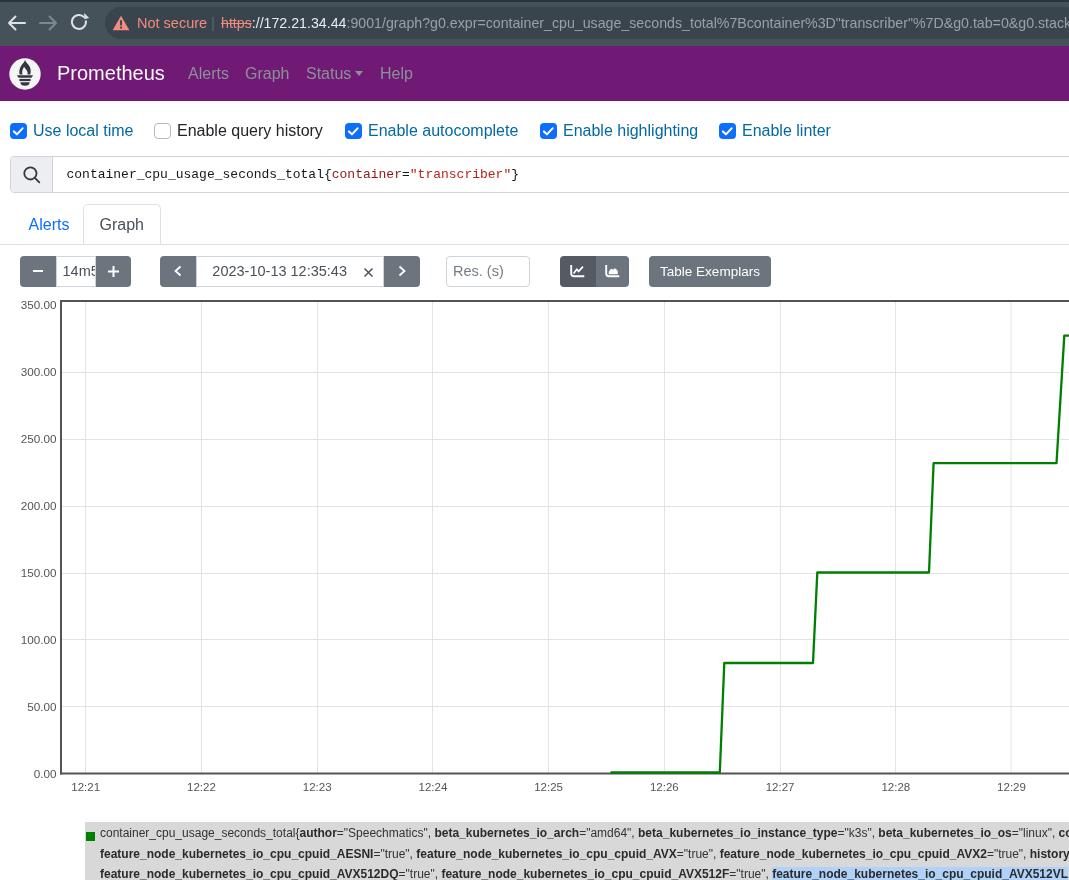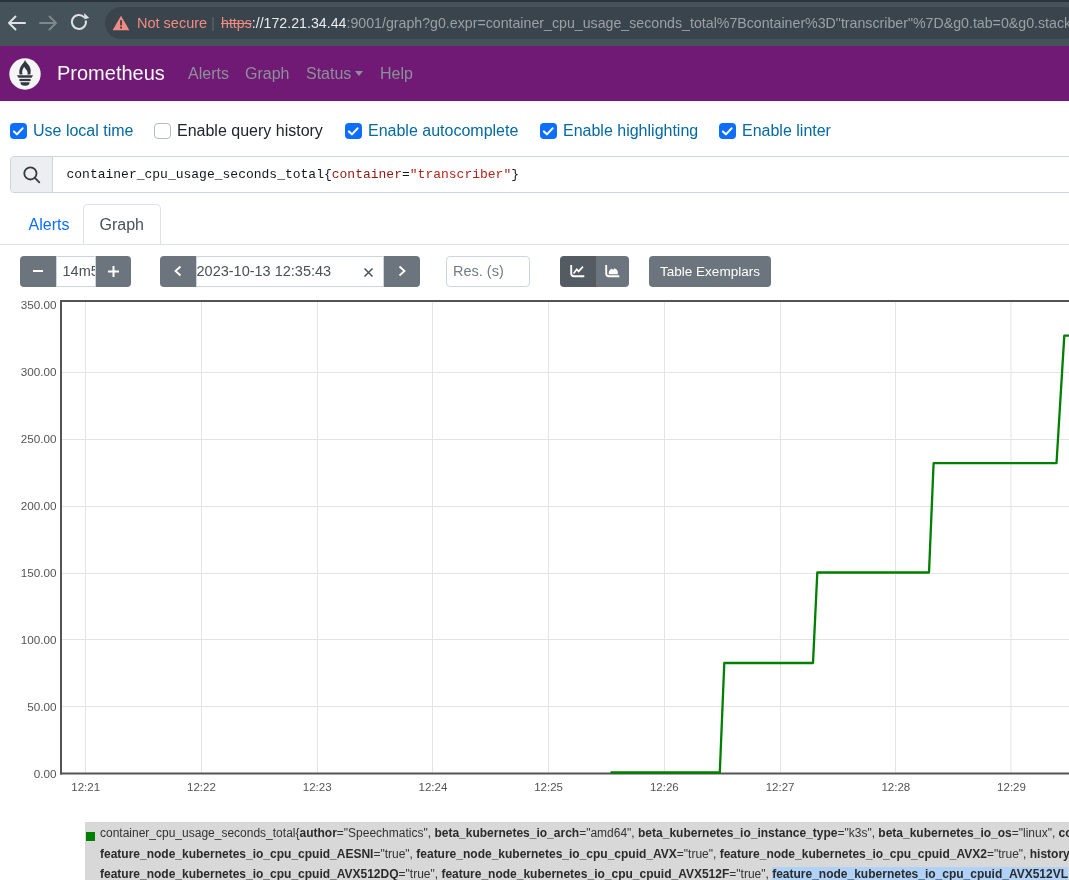--- a/index.html
+++ b/index.html
@@ -139,21 +139,21 @@
     </div>
   </div>
 
 <div class="btn rl abs" style="left:160px;width:35.5px">
     <div class="icx">
       <svg width="14" height="16" viewBox="0 0 14 16">
         <path d="M9.5 3.5 L4.5 8 L9.5 12.5" stroke="#fff" stroke-width="1.8" fill="none"></path>
       </svg>
     </div>
   </div>
-<div class="inp abs" style="left:195.5px;width:188.5px;text-align:left;line-height:29.4px;padding-right:10px">2023-10-13 12:35:43<svg class="abs" style="right:9px;top:10px" width="11" height="11" viewBox="0 0 11 11">
+<div class="inp abs" style="left:195.5px;width:188.5px;text-align:right;line-height:29.4px;padding-right:36px">2023-10-13 12:35:43<svg class="abs" style="right:9px;top:10px" width="11" height="11" viewBox="0 0 11 11">
       <path d="M1.5 1.5 L9.5 9.5 M9.5 1.5 L1.5 9.5" stroke="#495057" stroke-width="1.5"></path>
     </svg></div>
 <div class="btn rr abs" style="left:384px;width:35.5px">
     <div class="icx">
       <svg width="14" height="16" viewBox="0 0 14 16">
         <path d="M4.5 3.5 L9.5 8 L4.5 12.5" stroke="#fff" stroke-width="1.8" fill="none"></path>
       </svg>
     </div>
   </div>
 

